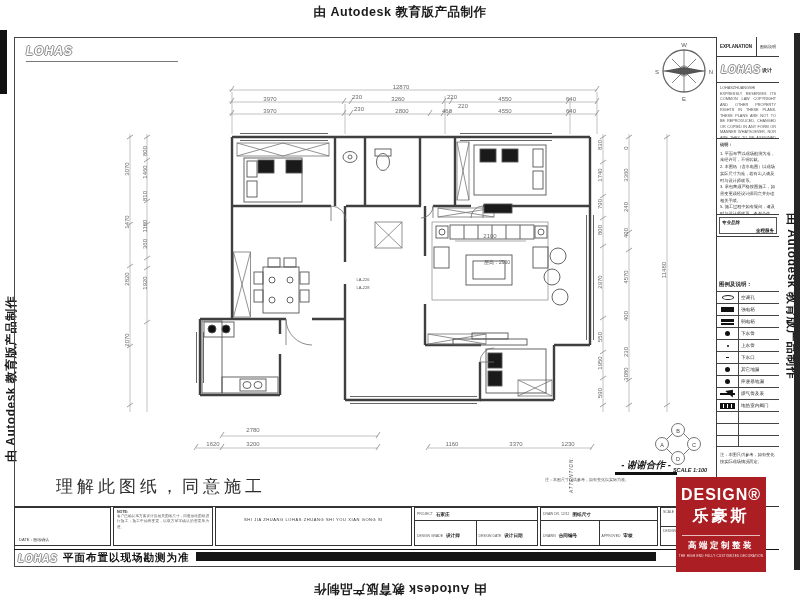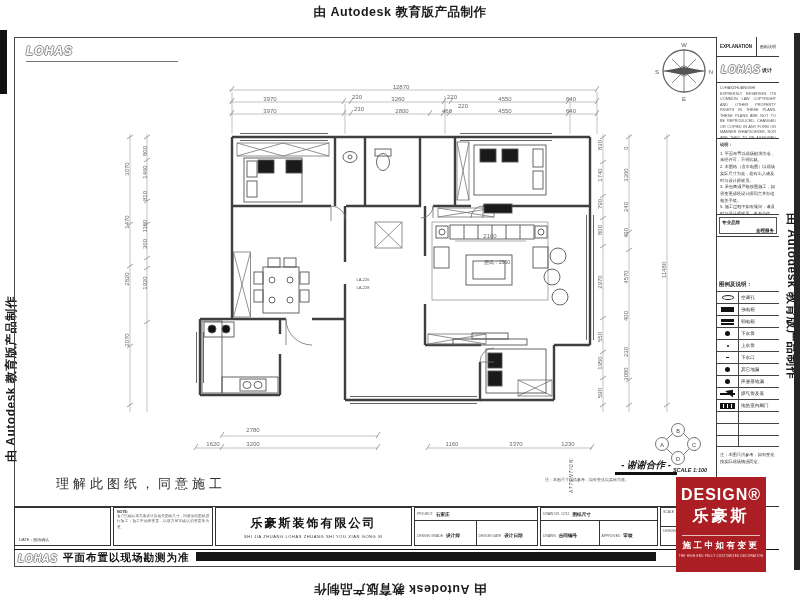--- a/index.html
+++ b/index.html
@@ -17,21 +17,21 @@
 .outl { font-style:italic; font-weight:bold; color:#fff;
   text-shadow:-1px 0 #8f8f8f,1px 0 #8f8f8f,0 -1px #8f8f8f,0 1px #8f8f8f; letter-spacing:1px; }
 #corner-logo { left:26px; top:41px; width:152px; border-bottom:1px solid #777; padding-bottom:2px; }
 #corner-logo .outl { font-size:12px; }
 svg.plan { left:0; top:0; width:800px; height:598px; }
 .dim,.vdim { position:absolute; font-size:6px; color:#6b6b6b; white-space:nowrap; line-height:1; }
 .dim { transform:translate(-50%,-50%); }
 .vdim { transform:translate(-50%,-50%) rotate(-90deg); }
 .plabel { position:absolute; font-size:5px; color:#555; transform:translate(-50%,-50%); white-space:nowrap; }
 .lalabel { position:absolute; font-size:4px; color:#555; transform:translate(-50%,-50%); white-space:nowrap; }
-#confirm { left:56px; top:475px; font-family:"Liberation Serif",serif; font-size:13px; letter-spacing:4px; color:#2e2e2e; }
+#confirm { left:56px; top:475px; font-family:"Liberation Serif",serif; font-size:17px; letter-spacing:4px; color:#2e2e2e; }
 #plan-title { left:646px; top:465px; transform:translate(-50%,-50%); font-size:9.5px; font-weight:bold; font-style:italic; white-space:nowrap; color:#1d1d1d; }
 #title-bar { left:615px; top:472px; width:62px; height:2.5px; background:#111; }
 #scale-label { left:690px; top:470px; transform:translate(-50%,-50%); font-size:5.5px; font-weight:bold; font-style:italic; white-space:nowrap; color:#222; }
 #title-note { left:545px; top:477px; font-size:4px; color:#555; white-space:nowrap; }
 #attention { left:569px; top:493px; transform:rotate(-90deg); transform-origin:top left; font-size:4.5px; font-style:italic; letter-spacing:1px; color:#444; white-space:nowrap; }
 
 #panel { left:716px; top:37px; width:63px; height:530px; border-left:1.2px solid #3c3c3c; background:#fff; }
 #panel .sec { border-bottom:1px solid #3c3c3c; overflow:hidden; }
 .p-head { height:20px; display:flex; align-items:center; }
 .p-head .hl { font-size:4.5px; font-weight:bold; padding-left:3px; flex:1; }
@@ -424,21 +424,20 @@
 
 <div class="abs tbline"></div>
 <div id="tb-date" class="abs tb">
   <span class="d">DATE：图纸确认</span>
 </div>
 <div id="tb-note" class="abs tb">
   <div class="nl">NOTE:</div>
   <div class="ntx">客户已确认本方案设计及相关图纸尺寸，同意按此图纸进行施工；施工中如有变更，以双方签字确认的变更单为准。</div>
 </div>
 <div id="tb-company" class="abs tb">
-  <div class="cn">乐豪斯装饰有限公司</div>
   <div class="en">SHI JIA ZHUANG  LOHAS ZHUANG SHI YOU XIAN GONG SI</div>
 </div>
 <div id="tb-a" class="abs tb fieldbox">
   <div class="fb-row1">
     <span class="fl">PROJECT</span>
     <span class="fv">石家庄</span>
   </div>
   <div class="fb-row2">
     <div class="fb-cell"><span class="fl">DESIGN GRADE</span><span class="fv">设计师</span></div>
     <div class="fb-cell"><span class="fl">DESIGN DATE</span><span class="fv">设计日期</span></div>
@@ -461,15 +460,15 @@
 
 <div id="footer" class="abs">
   <span class="outl">LOHAS</span>
   <span class="fb">平面布置以现场勘测为准</span>
 </div>
 <div id="footer-bar" class="abs"></div>
 
 <div id="redlogo" class="abs">
   <div class="b">DESIGN®</div>
   <div class="c">乐豪斯</div>
-  <div class="t">施工中如有变更</div>
+  <div class="t">高端定制整装</div>
   <div class="e">THE HIGH END FULLY CUSTOMIZED DECORATION</div>
 </div>
 
 </body></html>

